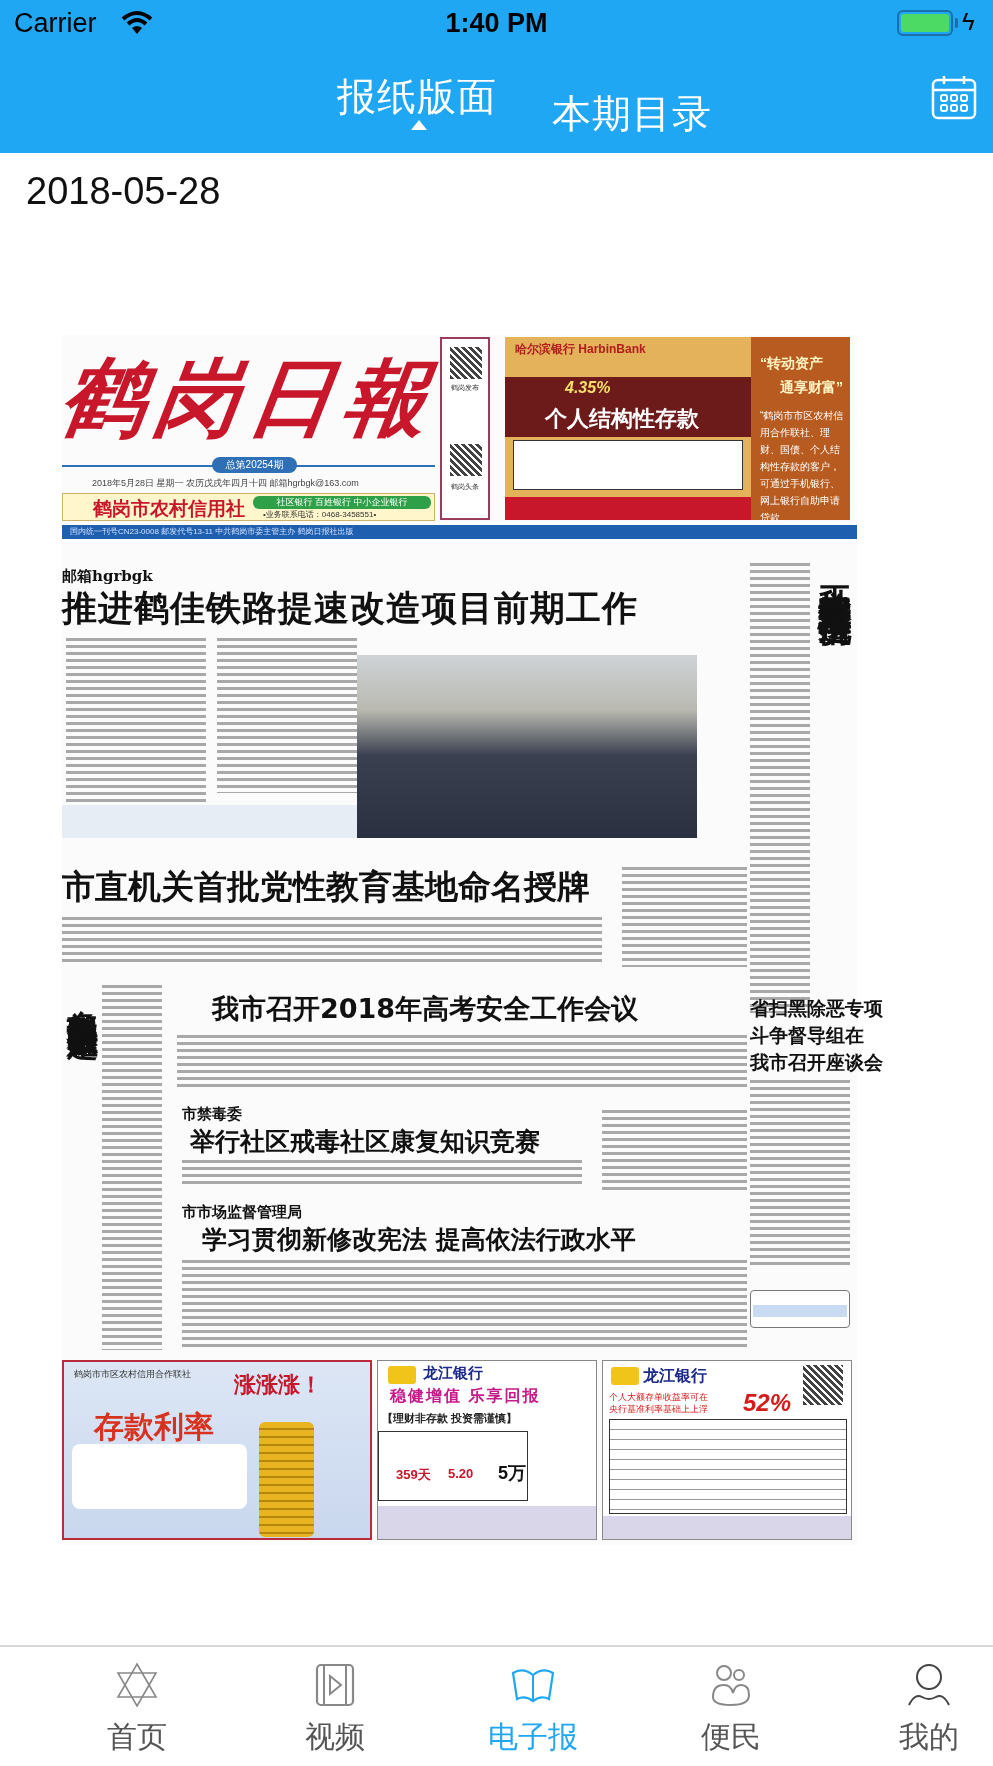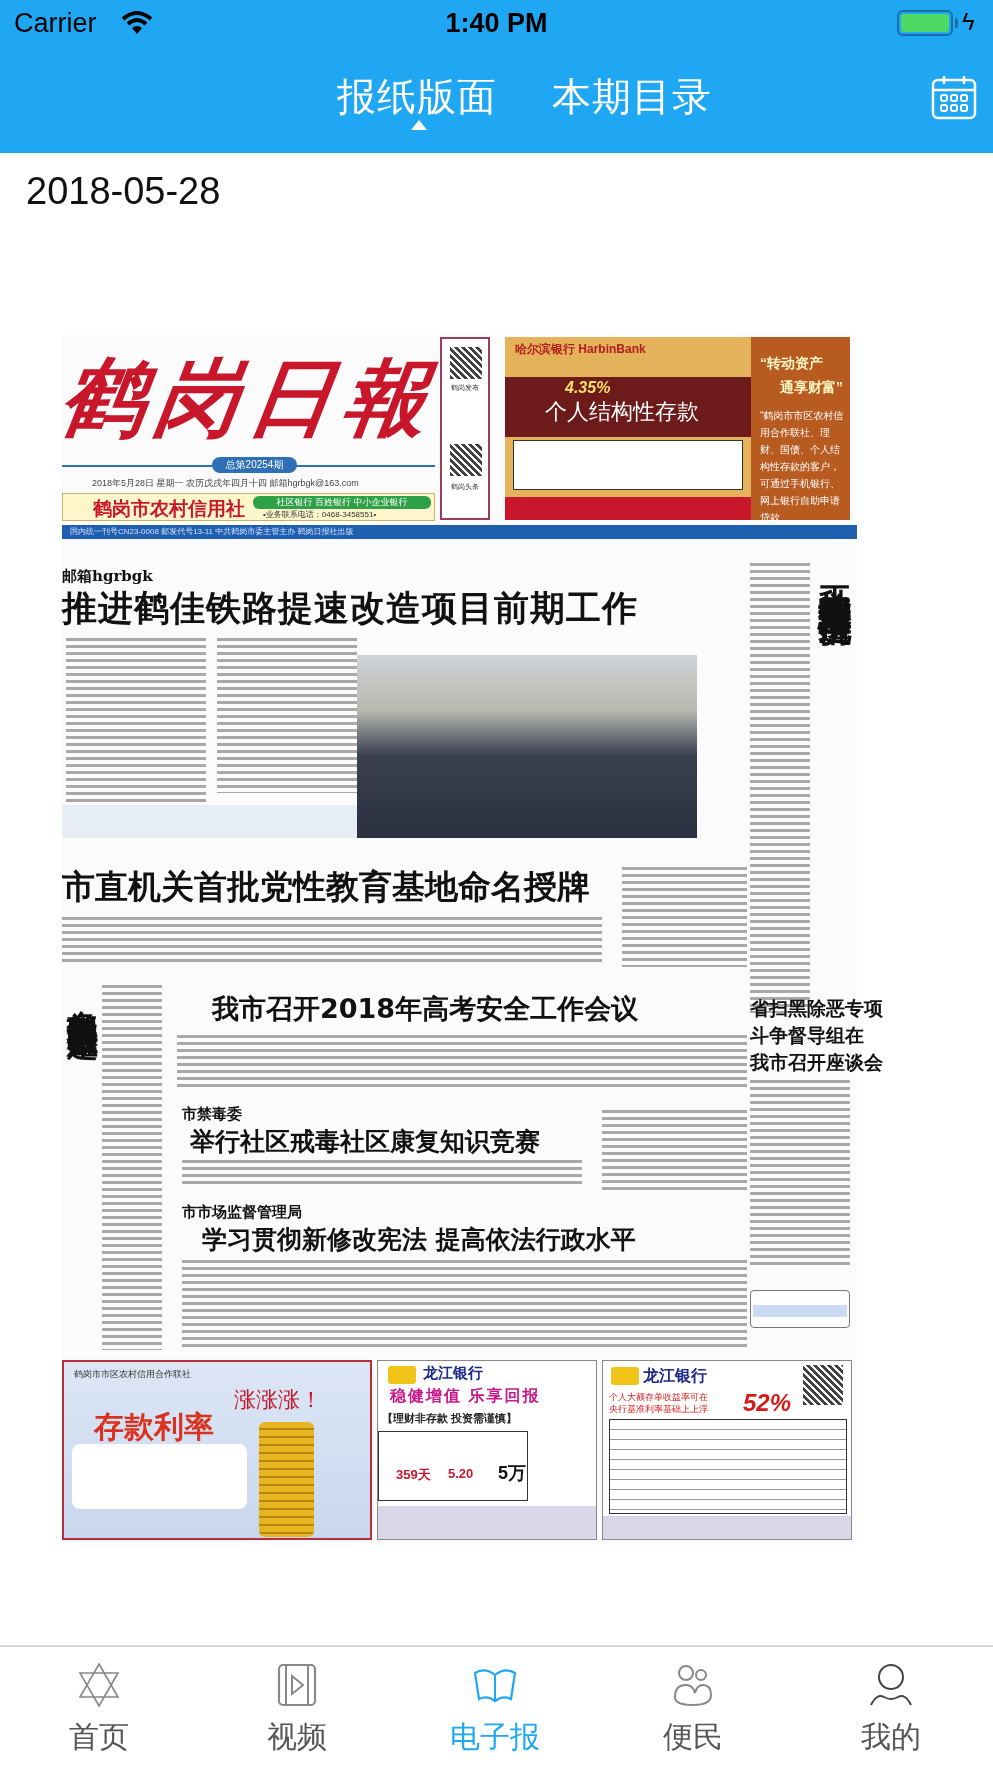--- a/index.html
+++ b/index.html
@@ -9,21 +9,21 @@
   .carrier { position: absolute; left: 14px; top: 8px; font-size: 27px; }
   .wifi { position: absolute; left: 121px; top: 10px; width: 32px; height: 26px; }
   .time { position: absolute; left: 0; width: 993px; top: 8px; text-align: center; font-size: 27px; font-weight: bold; }
   .battery { position: absolute; left: 897px; top: 10px; width: 56px; height: 26px; border: 2px solid #1a6fa8; border-radius: 6px; padding: 2px; }
   .battery-fill { width: 100%; height: 100%; background: #4cd964; border-radius: 3px; }
   .battery-nub { position: absolute; left: 955px; top: 18px; width: 3px; height: 10px; background: #1a6fa8; border-radius: 0 2px 2px 0; }
   .bolt { position: absolute; left: 962px; top: 8px; font-size: 24px; color: #000; }
   .nav { position: absolute; left: 0; top: 60px; width: 993px; height: 93px; }
   .tab { position: absolute; top: 10px; font-size: 39px; color: #fff; letter-spacing: 1px; font-family: "DejaVu Sans", sans-serif; }
   .tab-1 { left: 337px; }
-  .tab-2 { left: 552px; }
+  .tab-2 { left: 552px; margin-top: 17px; }
   .tab-caret { position: absolute; left: 411px; top: 60px; width: 0; height: 0; border-left: 8px solid transparent; border-right: 8px solid transparent; border-bottom: 10px solid #fff; }
   .calendar-btn { position: absolute; left: 930px; top: 14px; width: 48px; height: 46px; }
   .date-label { position: absolute; left: 26px; top: 170px; font-size: 38px; color: #111; }
 
   .paper { position: absolute; left: 62px; top: 335px; width: 795px; height: 1210px; background: #fbfbfb; }
   .masthead-title { position: absolute; left: 0; top: 0; width: 380px; height: 125px; font-family: "DejaVu Serif", serif; font-style: italic; font-weight: bold; font-size: 84px; color: #c8172b; letter-spacing: 10px; line-height: 125px; transform: skew(-8deg); }
   .issue-line { position: absolute; left: 0; top: 130px; width: 373px; height: 2px; background: #2e6fb6; }
   .issue-badge { position: absolute; left: 150px; top: 122px; width: 85px; height: 16px; background: #2e6fb6; border-radius: 8px; color: #fff; font-size: 10px; text-align: center; line-height: 16px; }
   .dateline { position: absolute; left: 30px; top: 142px; font-size: 9px; color: #444; white-space: nowrap; }
   .rcc-banner { position: absolute; left: 0; top: 158px; width: 373px; height: 28px; background: #fff6cc; border: 1px solid #c9b36b; }
@@ -32,57 +32,57 @@
   .rcc-phone { position: absolute; left: 200px; top: 15px; font-size: 8px; color: #333; }
   .info-strip { position: absolute; left: 0; top: 190px; width: 795px; height: 14px; background: #1f5fb0; color: #cfe0ff; font-size: 8px; line-height: 14px; padding-left: 8px; white-space: nowrap; }
   .qr-box { position: absolute; left: 378px; top: 2px; width: 50px; height: 183px; border: 2px solid #9a3c5a; background: #fff; }
   .qr { position: absolute; left: 8px; width: 32px; height: 32px; background: repeating-linear-gradient(45deg,#222 0 3px,#fff 3px 5px), #222; opacity: .85; }
   .qr-label { position: absolute; left: 0; width: 46px; text-align: center; font-size: 7px; color: #333; }
   .hrb-ad { position: absolute; left: 443px; top: 2px; width: 345px; height: 183px; background: #b85b21; }
   .hrb-left { position: absolute; left: 0; top: 0; width: 246px; height: 183px; background: #e4b25a; }
   .hrb-band { position: absolute; left: 0; top: 40px; width: 246px; height: 60px; background: #6d1a1a; }
   .hrb-logo { position: absolute; left: 10px; top: 4px; font-size: 12px; color: #b01e1e; font-weight: bold; }
   .hrb-rate { position: absolute; left: 60px; top: 42px; font-size: 16px; color: #f5e06a; font-style: italic; font-weight: bold; }
-  .hrb-product { position: absolute; left: 40px; top: 60px; font-size: 22px; color: #fff; font-weight: normal; }
+  .hrb-product { position: absolute; left: 40px; top: 67px; font-size: 22px; color: #fff; font-weight: bold; }
   .hrb-table { position: absolute; left: 8px; top: 103px; width: 230px; height: 50px; background: #fff; border: 1px solid #333; font-size: 6px; }
   .hrb-slogan { position: absolute; left: 255px; top: 14px; font-size: 14px; color: #fff6c4; font-weight: bold; line-height: 24px; }
   .hrb-body { position: absolute; left: 255px; top: 70px; width: 85px; font-size: 10px; color: #fff; line-height: 17px; }
   .hrb-footer { position: absolute; left: 0; top: 160px; width: 246px; height: 23px; background: #c8172b; }
 
   .sub-kicker { position: absolute; font-family: "DejaVu Serif", serif; font-weight: bold; color: #111; }
   .headline { position: absolute; font-weight: bold; color: #111; font-family: "DejaVu Sans", sans-serif; white-space: nowrap; }
   .body-text { position: absolute; background: repeating-linear-gradient(180deg, #8d8d8d 0 3px, #fbfbfb 3px 7px); opacity: .75; }
   .photo { position: absolute; background: linear-gradient(180deg, #cfd3d6 0%, #b9b9b0 30%, #3a4050 55%, #2b3040 100%); }
   .caption-band { position: absolute; background: #e6edf4; }
   .vert-headline { position: absolute; font-weight: bold; color: #111; font-family: "DejaVu Sans", sans-serif; writing-mode: vertical-rl; letter-spacing: 2px; }
   .law-box { position: absolute; border: 1px solid #777; border-radius: 4px; background: #fff; }
   .law-inner { position: absolute; left: 2px; top: 14px; right: 2px; height: 12px; background: #c8dbf3; }
 
   .ad-rcc { position: absolute; left: 0; top: 1025px; width: 310px; height: 180px; border: 2px solid #b72b3b; background: linear-gradient(180deg,#dce6f5 0%, #c9d7ee 100%); }
   .ad-rcc-title { position: absolute; left: 30px; top: 45px; font-size: 30px; font-weight: bold; color: #d8321e; font-family: "DejaVu Serif", serif; }
-  .ad-rcc-zh { position: absolute; left: 170px; top: 23px; font-size: 22px; font-weight: normal; color: #c8172b; }
+  .ad-rcc-zh { position: absolute; left: 170px; top: 8px; font-size: 22px; font-weight: bold; color: #c8172b; }
   .ad-rcc-box { position: absolute; left: 8px; top: 82px; width: 175px; height: 65px; background: #fff; border-radius: 8px; }
   .coins { position: absolute; left: 195px; top: 60px; width: 55px; height: 115px; background: repeating-linear-gradient(180deg, #e8b520 0 6px, #b4860e 6px 8px); border-radius: 6px; }
   .ad-lj1 { position: absolute; left: 315px; top: 1025px; width: 220px; height: 180px; background: #fff; border: 1px solid #888; }
   .ad-lj1-name { position: absolute; left: 45px; top: 3px; font-size: 15px; font-weight: bold; color: #1d2a8a; }
   .ad-lj1-slogan { position: absolute; left: 12px; top: 25px; font-size: 16px; font-weight: bold; color: #c61a8a; letter-spacing: 2px; white-space: nowrap; }
   .ad-lj1-table { position: absolute; left: 0; top: 70px; width: 150px; height: 70px; border: 1px solid #333; }
   .ad-lj1-val { position: absolute; font-size: 13px; font-weight: bold; color: #c8172b; }
   .ad-lj1-big { position: absolute; left: 120px; top: 100px; font-size: 18px; font-weight: bold; color: #111; }
   .ad-lj1-contacts { position: absolute; left: 0; top: 145px; width: 218px; height: 33px; background: #d9d6ea; }
   .ad-lj2 { position: absolute; left: 540px; top: 1025px; width: 250px; height: 180px; background: #fff; border: 1px solid #888; }
   .ad-lj2-name { position: absolute; left: 40px; top: 5px; font-size: 16px; font-weight: bold; color: #1d2a8a; }
   .ad-lj2-pct { position: absolute; left: 140px; top: 28px; font-size: 24px; font-weight: bold; font-style: italic; color: #d61b1b; }
   .ad-lj2-line { position: absolute; left: 6px; top: 30px; font-size: 9px; color: #d61b1b; line-height: 12px; }
   .ad-lj2-grid { position: absolute; left: 6px; top: 58px; width: 238px; height: 95px; border: 1px solid #333; background: repeating-linear-gradient(180deg, #fff 0 9px, #999 9px 10px); }
   .ad-lj2-contacts { position: absolute; left: 0; top: 155px; width: 248px; height: 23px; background: #d9d6ea; }
   .logo-gold { position: absolute; width: 28px; height: 18px; background: #f0c419; border-radius: 3px; }
 
   .tabbar { position: absolute; left: 0; top: 1645px; width: 993px; height: 121px; background: #fff; border-top: 2px solid #d8d8d8; }
-  .tab-item { position: absolute; top: 0; width: 198px; height: 119px; text-align: center; }
+  .tab-item { position: absolute; top: 0; width: 198px; height: 119px; text-align: center; margin-left: 38px; }
   .tab-icon { position: absolute; left: 75px; top: 14px; width: 48px; height: 48px; }
   .tab-label { position: absolute; left: 0; top: 70px; width: 198px; text-align: center; font-size: 30px; color: #555; font-family: "DejaVu Sans", sans-serif; }
   .tab-item.active .tab-label { color: #1fa7f3; }
 </style>
 </head>
 <body>
 
 <div class="header">
   <div class="status-bar">
     <span class="carrier">Carrier</span>

